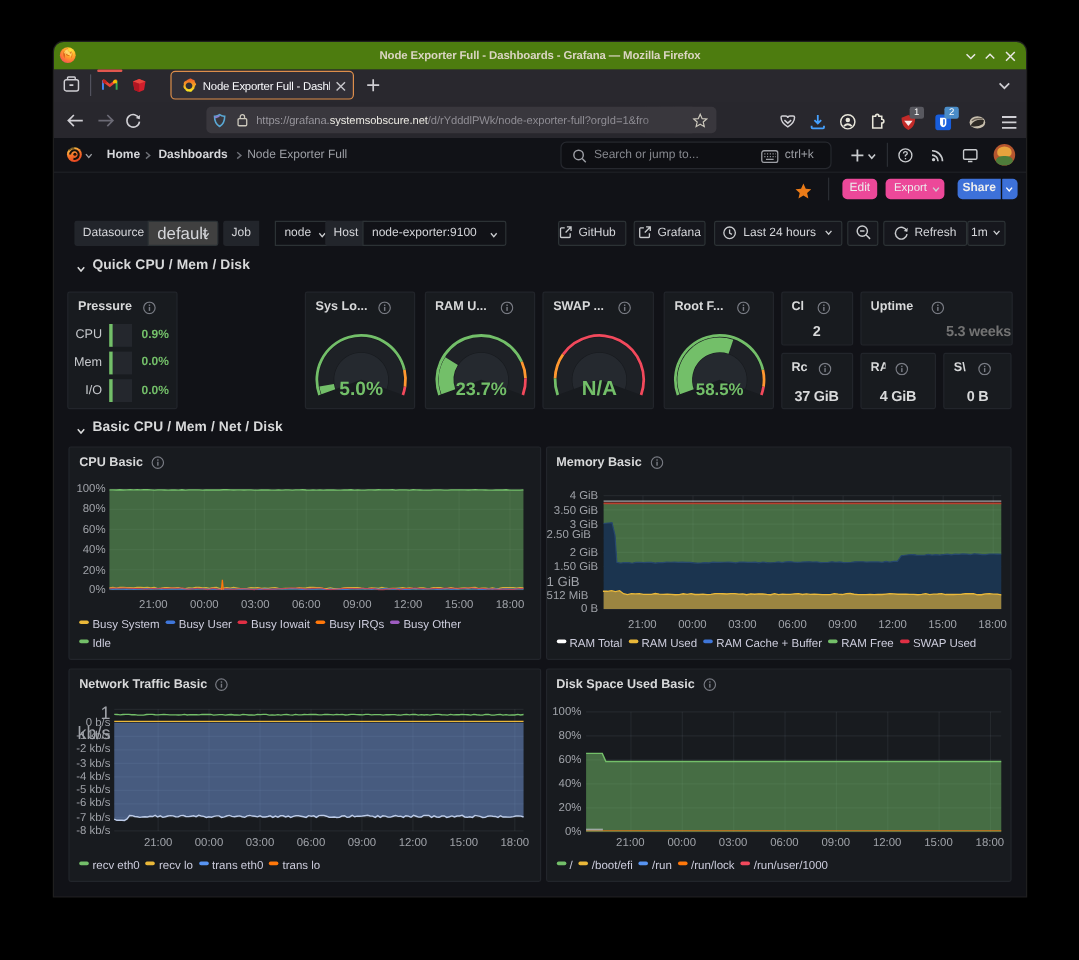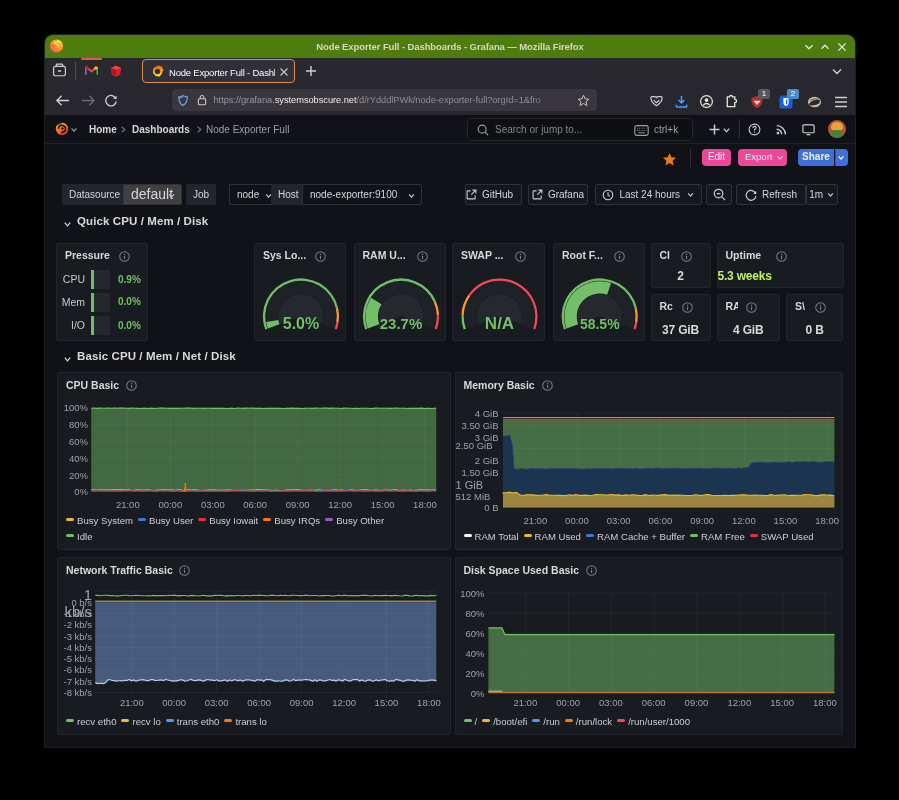--- a/index.html
+++ b/index.html
@@ -377,21 +377,21 @@
         </svg>
         <div class="abs" style="left:0;right:0;top:25.5px;text-align:center;font-size:12px;font-weight:bold;letter-spacing:-0.2px;color:#d8d9da">2</div>
       </div>
 <div class="panel" style="left:671.5px;top:127.5px;width:127px;height:45.7px">
         <div class="ptitle" style="left:8px;top:5px;width:42px">Uptime</div>
         <svg class="abs" style="left:58px;top:7px" width="11" height="11" viewBox="0 0 12 12">
           <circle cx="6" cy="6" r="5.2" fill="none" stroke="#787b83" stroke-width="1.1"></circle>
           <rect x="5.4" y="5.2" width="1.3" height="3.6" fill="#787b83"></rect>
           <rect x="5.4" y="3" width="1.3" height="1.3" fill="#787b83"></rect>
         </svg>
-        <div class="abs" style="left:0;right:0;top:25.5px;text-align:left;font-size:12px;font-weight:bold;letter-spacing:-0.2px;color:#bef264">5.3 weeks</div>
+        <div class="abs" style="left:0;right:0;top:25.5px;text-align:right;font-size:12px;font-weight:bold;letter-spacing:-0.2px;color:#737373">5.3 weeks</div>
       </div>
 <div class="panel" style="left:605.5px;top:178.6px;width:60px;height:47.4px">
         <div class="ptitle" style="left:8px;top:5px;width:14px">Rc</div>
         <svg class="abs" style="left:30px;top:7px" width="11" height="11" viewBox="0 0 12 12">
           <circle cx="6" cy="6" r="5.2" fill="none" stroke="#787b83" stroke-width="1.1"></circle>
           <rect x="5.4" y="5.2" width="1.3" height="3.6" fill="#787b83"></rect>
           <rect x="5.4" y="3" width="1.3" height="1.3" fill="#787b83"></rect>
         </svg>
         <div class="abs" style="left:0;right:0;top:28px;text-align:center;font-size:12px;font-weight:bold;letter-spacing:-0.2px;color:#d8d9da">37 GiB</div>
       </div>

